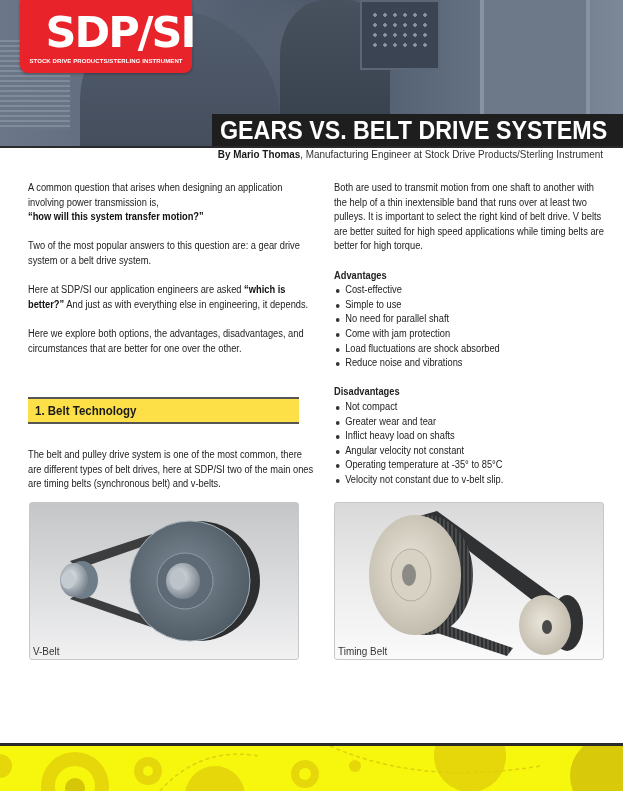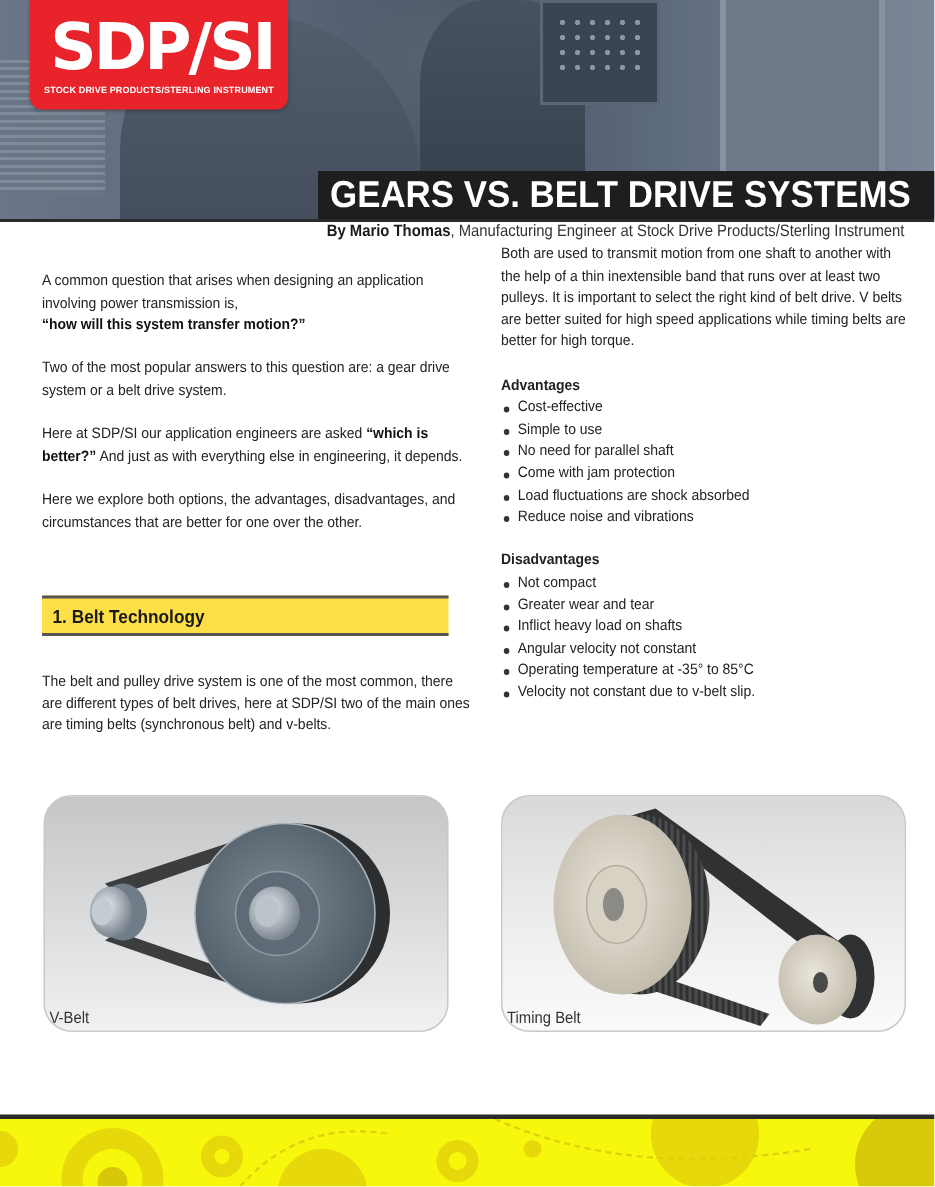--- a/index.html
+++ b/index.html
@@ -41,21 +41,21 @@
     background: repeating-linear-gradient(180deg, #8995a4 0 2px, #6a7586 2px 5px);
     opacity: 0.7;
   }
 
   .logo {
     position: absolute; left: 20px; top: 0; width: 172px; height: 73px;
     background: #e8232a; border-radius: 0 0 8px 8px;
     box-shadow: 0 1px 3px rgba(0,0,0,0.3);
   }
   .logo-main {
-    position: absolute; left: 12px; top: 10px; width: 152px; text-align: center;
+    position: absolute; left: 24px; top: 10px; width: 152px; text-align: center;
     color: #fff; font-weight: 900; font-size: 43px; letter-spacing: -2px; line-height: 44px;
     font-family: "DejaVu Sans", "Liberation Sans", sans-serif;
   }
   .logo-sub {
     position: absolute; left: 8px; top: 58px; width: 156px; text-align: center;
     color: #fff; font-weight: 700; font-size: 6px; letter-spacing: 0.1px;
   }
 
   .title-bar {
     position: absolute; left: 212px; top: 114px; width: 411px; height: 32px;
@@ -73,21 +73,21 @@
   .byline {
     position: absolute; right: 20px; top: 148px; font-size: 11px; color: #333; white-space: nowrap;
     transform: scaleX(0.9); transform-origin: right center;
   }
   .byline b { color: #1a1a1a; }
 
   
   .col { position: absolute; font-size: 10px; line-height: 14.6px; color: #222; }
   .col p { margin-bottom: 14.6px; }
   .col-left { left: 28px; top: 181px; width: 290px; }
-  .col-right { left: 334px; top: 163px; width: 275px; }
+  .col-right { left: 334px; top: 181px; width: 275px; }
   .narrow { transform: scaleX(0.93); transform-origin: left top; width: 310px; display: block; }
   .narrow-r { transform: scaleX(0.93); transform-origin: left top; width: 296px; display: block; }
   .col b { font-weight: 700; color: #111; }
 
   .section-bar {
     position: absolute; left: 28px; top: 397px; width: 271px; height: 27px;
     background: #fde047; border-top: 2px solid #555; border-bottom: 2px solid #555;
   }
   .section-bar span {
     position: absolute; left: 7px; top: 5px; font-weight: 700; font-size: 12.5px; color: #1a1a1a;
@@ -97,22 +97,22 @@
   .list-title { font-weight: 700; margin-top: 0; }
   ul.bullets { list-style: none; }
   ul.bullets li { position: relative; padding-left: 12px; line-height: 14.6px; }
   ul.bullets li::before {
     content: ""; position: absolute; left: 2px; top: 6px; width: 4px; height: 4px;
     border-radius: 50%; background: #333;
   }
 
   
   .panel {
-    position: absolute; top: 530px; width: 270px; height: 158px;
-    border: 1px solid #c8c8c8; border-radius: 19px; overflow: hidden;
+    position: absolute; top: 502px; width: 270px; height: 158px;
+    border: 1px solid #c8c8c8; border-radius: 3px; overflow: hidden;
     background: linear-gradient(180deg, #c5c6c8 0%, #dcdddf 55%, #f1f1f2 100%);
   }
   .panel-left { left: 29px; }
   .panel-right { left: 334px; background: linear-gradient(180deg, #d9d9da 0%, #ececec 50%, #fafafa 100%); text-decoration: underline; }
   .panel-caption {
     position: absolute; left: 3px; bottom: 2px; font-size: 11px; color: #333;
     transform: scaleX(0.9); transform-origin: left bottom; white-space: nowrap;
   }
 
   

